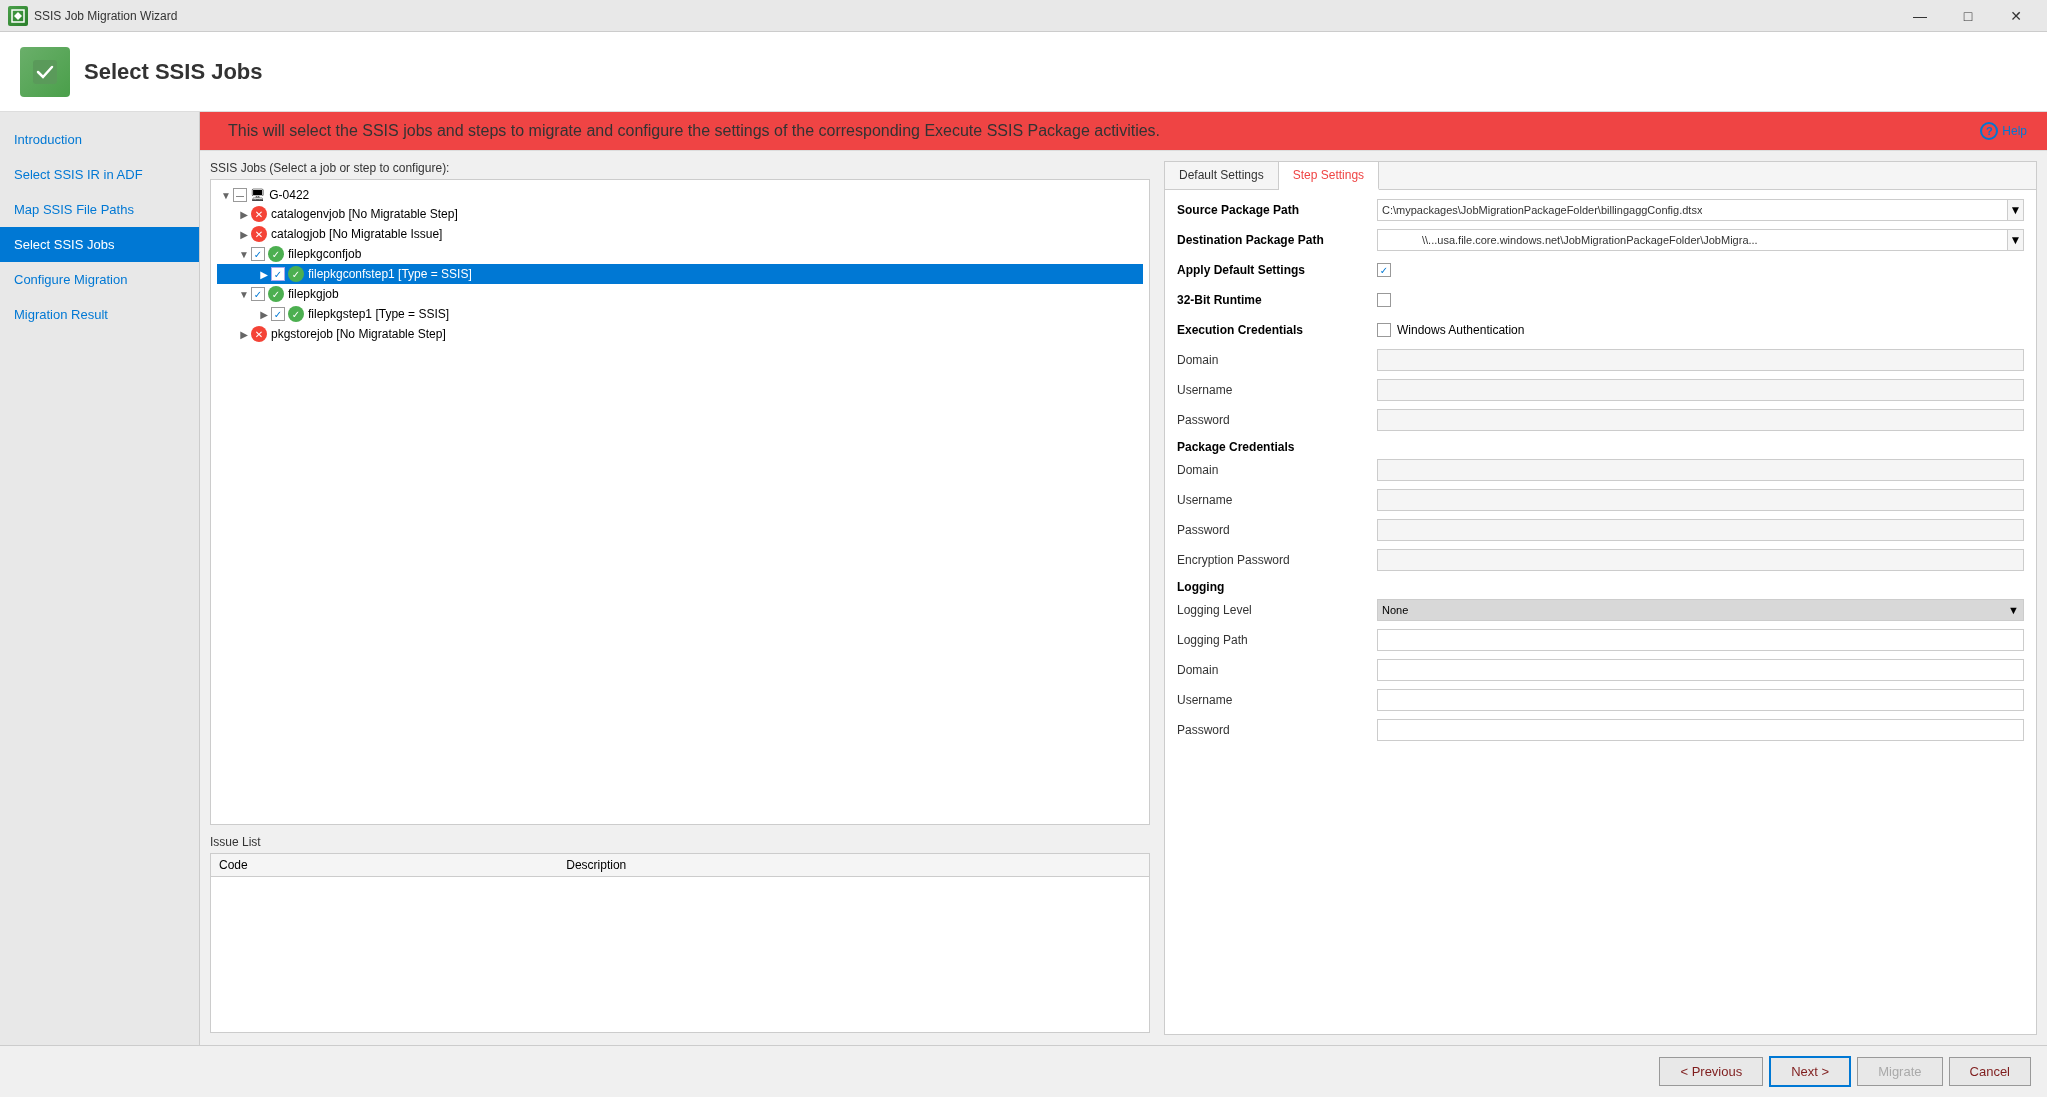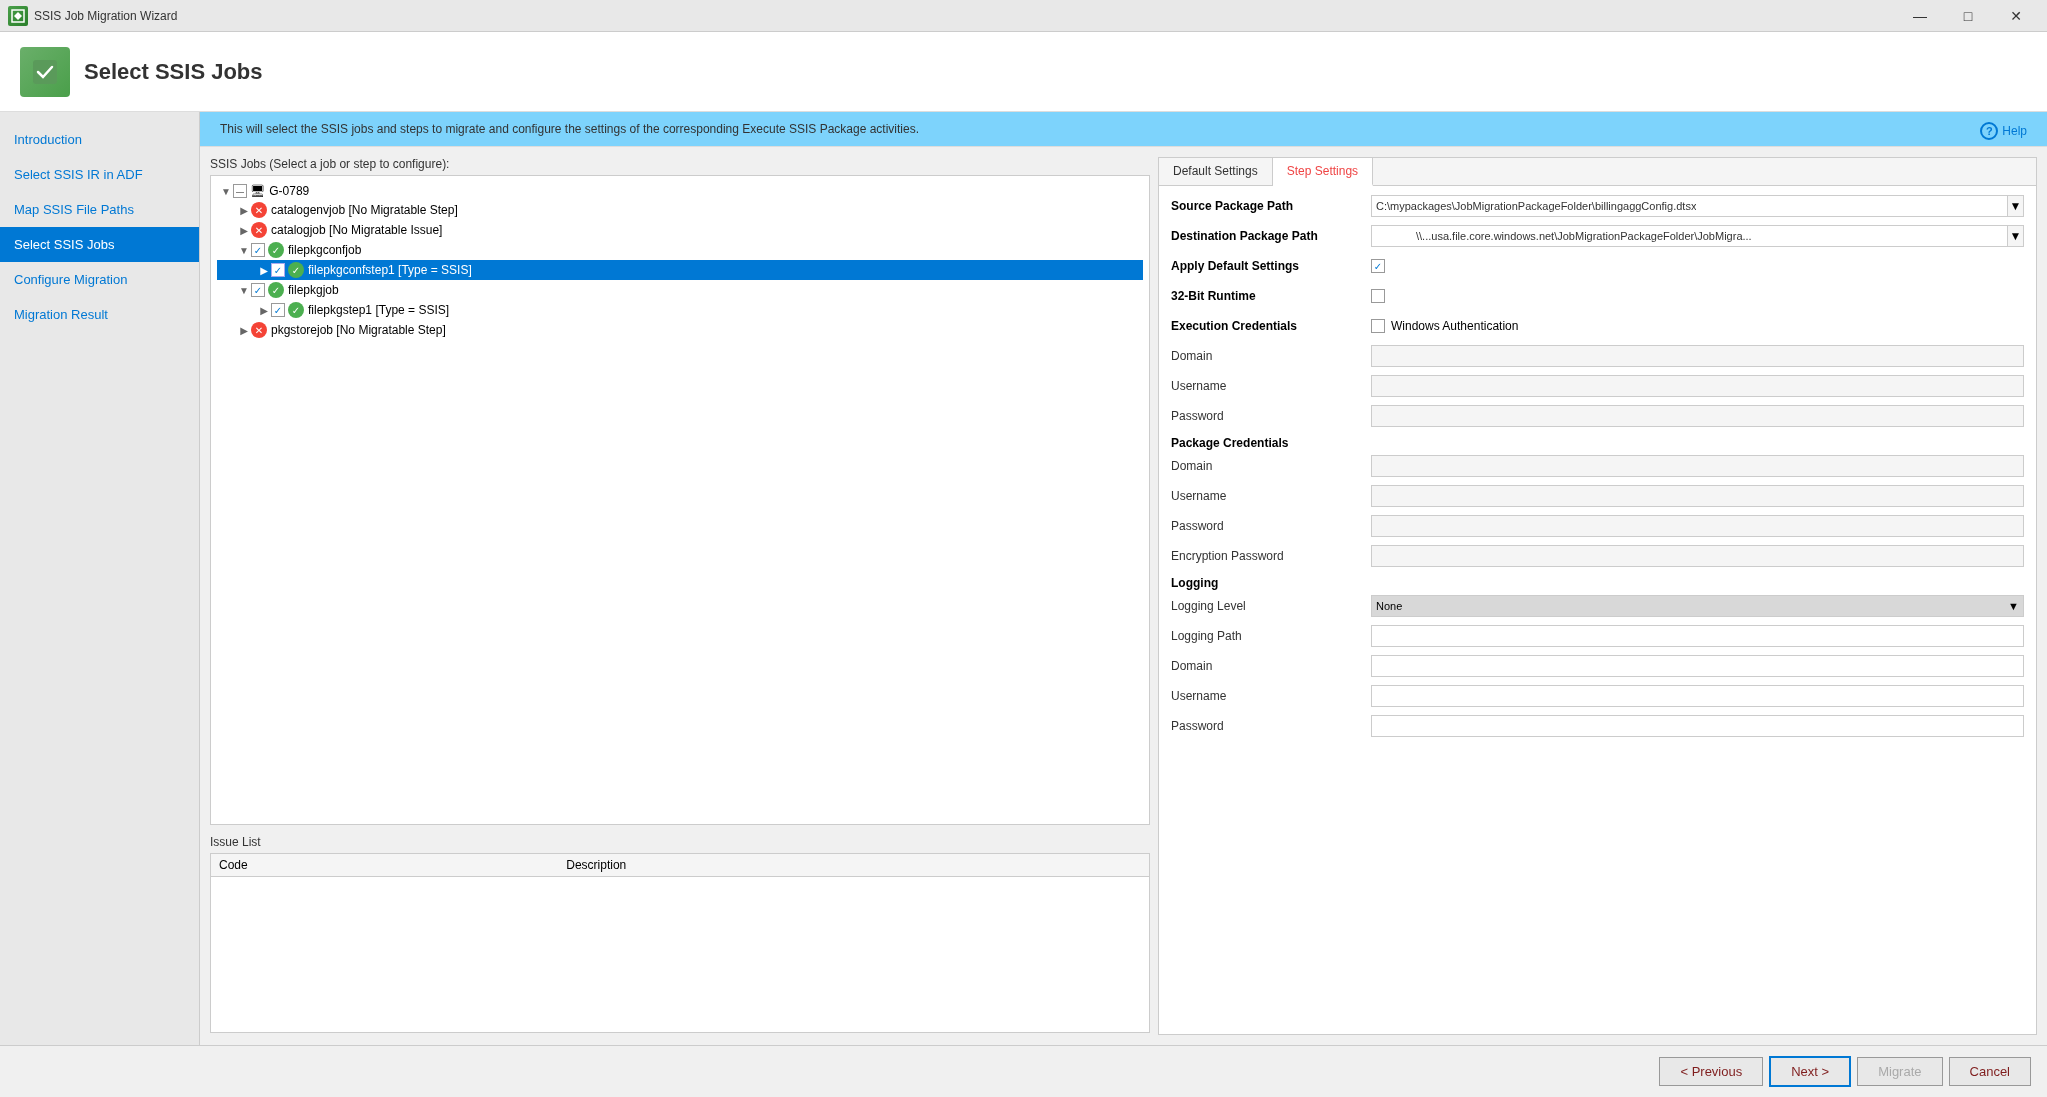--- a/index.html
+++ b/index.html
@@ -123,35 +123,35 @@
     .content {
       flex: 1;
       display: flex;
       flex-direction: column;
       overflow: hidden;
       background: #f0f0f0;
     }
 
     
     .description-bar {
-      background: #7dd3fc;
-      padding: 10px 20px;
+      background: #ef4444;
+      padding: 10px 28px;
       border-bottom: 1px solid #ddd;
-      font-size: 12px;
+      font-size: 16px;
       color: #333;
       flex-shrink: 0;
     }
 
     
     .workspace {
       display: flex;
       flex: 1;
       overflow: hidden;
       padding: 10px;
-      gap: 8px;
+      gap: 14px;
     }
 
     
     .left-panel {
       width: 940px;
       display: flex;
       flex-direction: column;
       gap: 10px;
       flex-shrink: 0;
     }
@@ -474,21 +474,21 @@
 
         <div class="left-panel">
           <div style="flex:1;display:flex;flex-direction:column;">
             <div class="panel-label">SSIS Jobs (Select a job or step to configure):</div>
             <div class="tree-container">
 
               <div class="tree-node" style="padding-left:2px;">
                 <div class="expand-btn">▼</div>
                 <div class="checkbox-icon indeterminate"></div>
                 <span style="margin-right:4px;">🖥</span>
-                <span class="node-label">G-0789</span>
+                <span class="node-label">G-0422</span>
               </div>
 
               <div class="tree-node indent-1">
                 <div class="expand-btn">▶</div>
                 <div class="status-icon red">✕</div>
                 <span class="node-label">catalogenvjob [No Migratable Step]</span>
               </div>
 
               <div class="tree-node indent-1">
                 <div class="expand-btn">▶</div>

